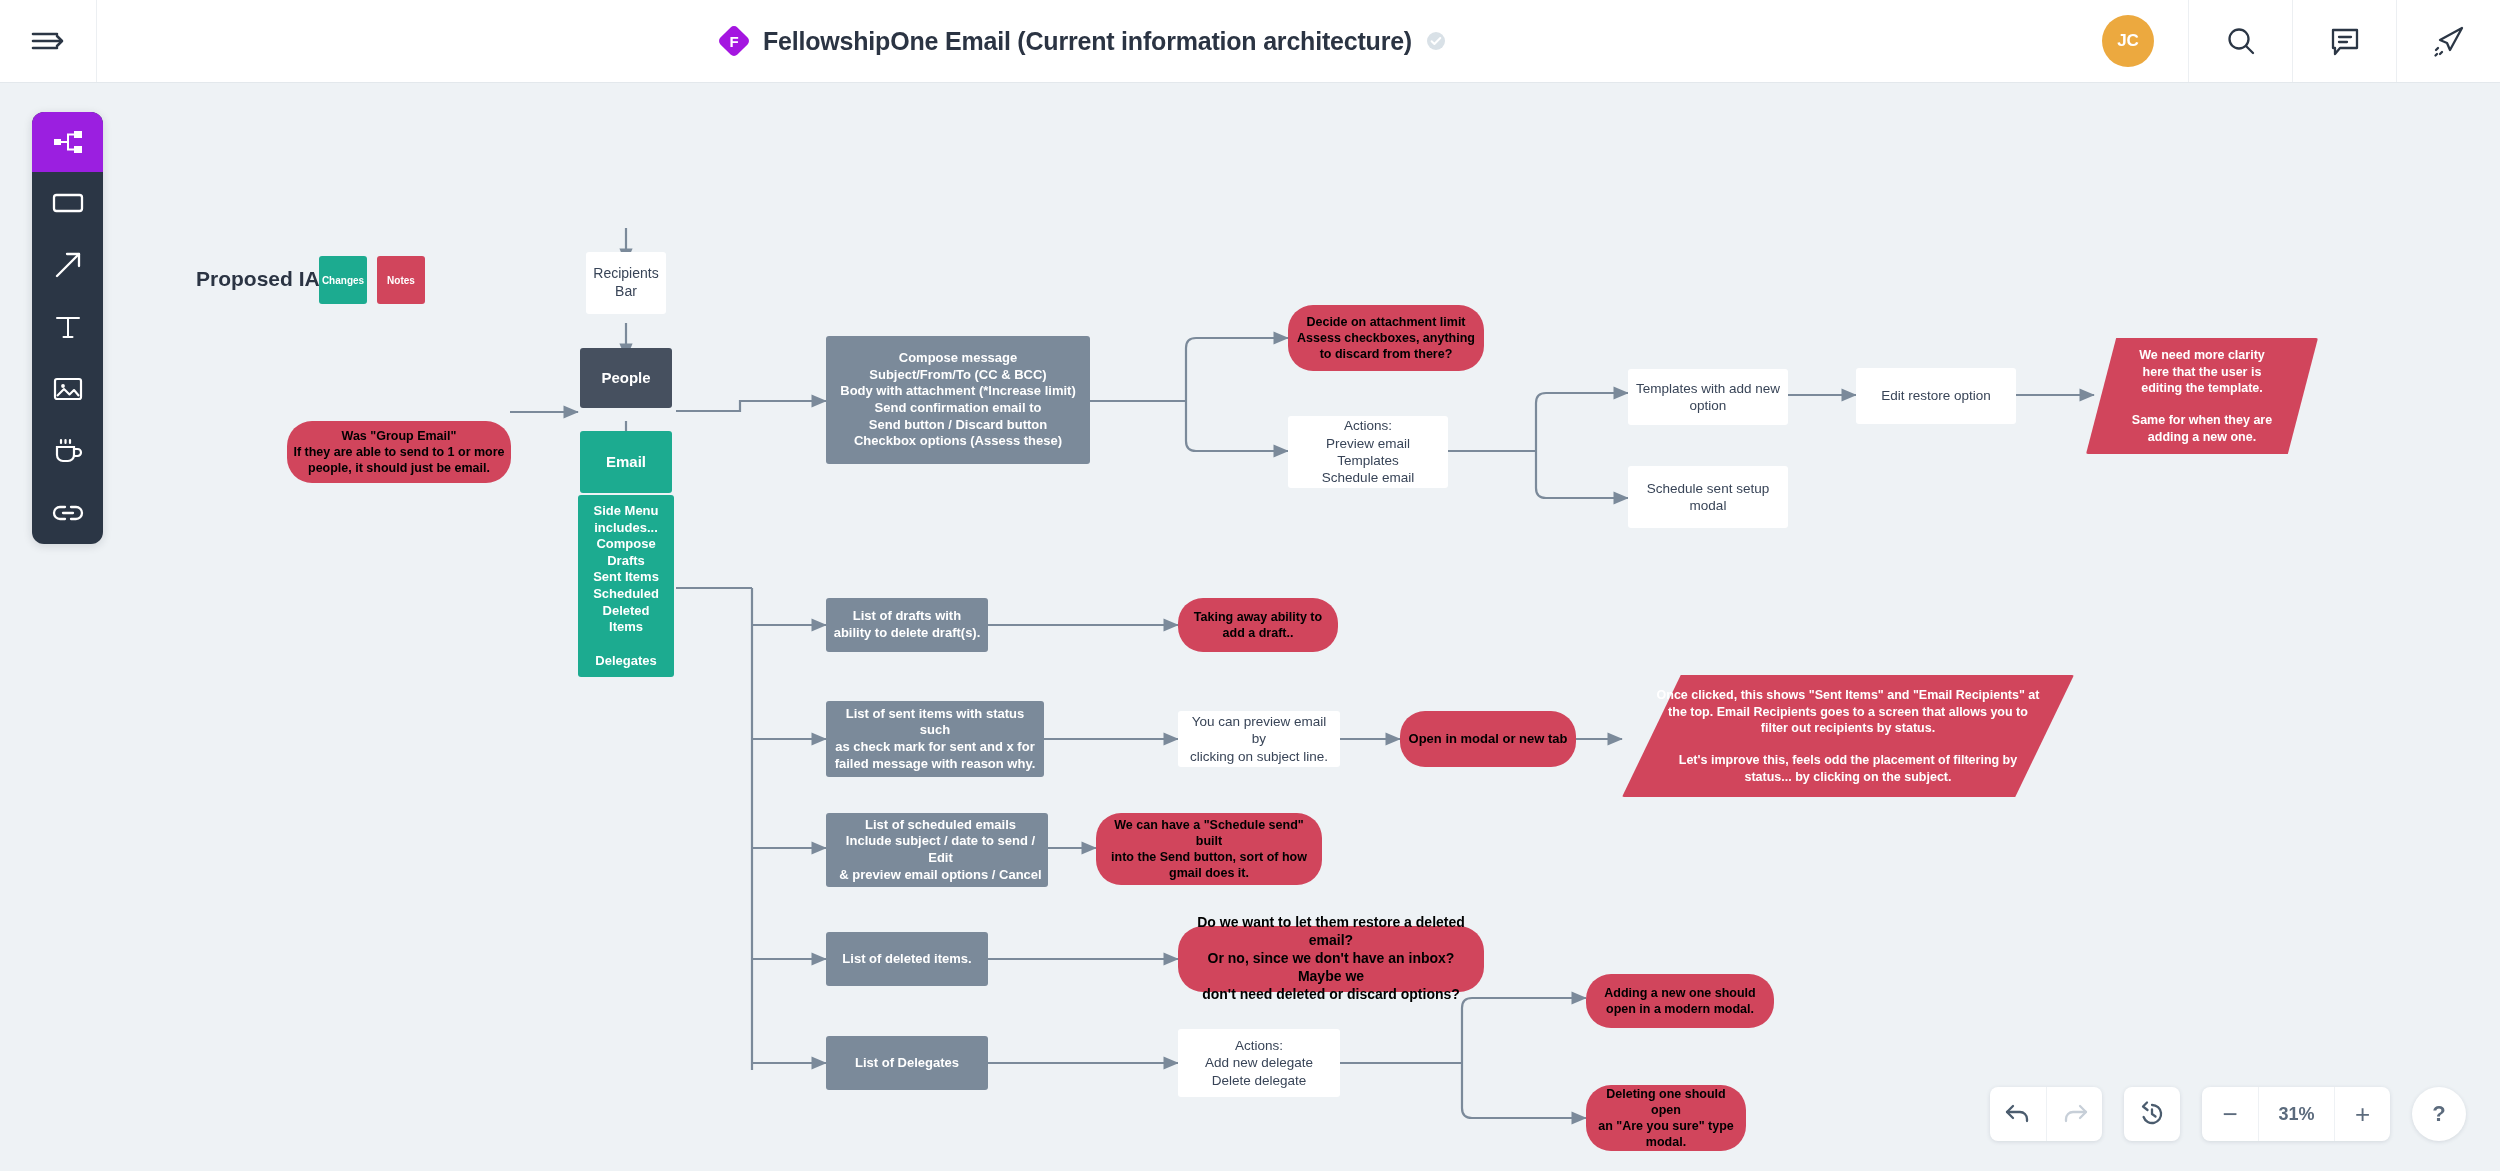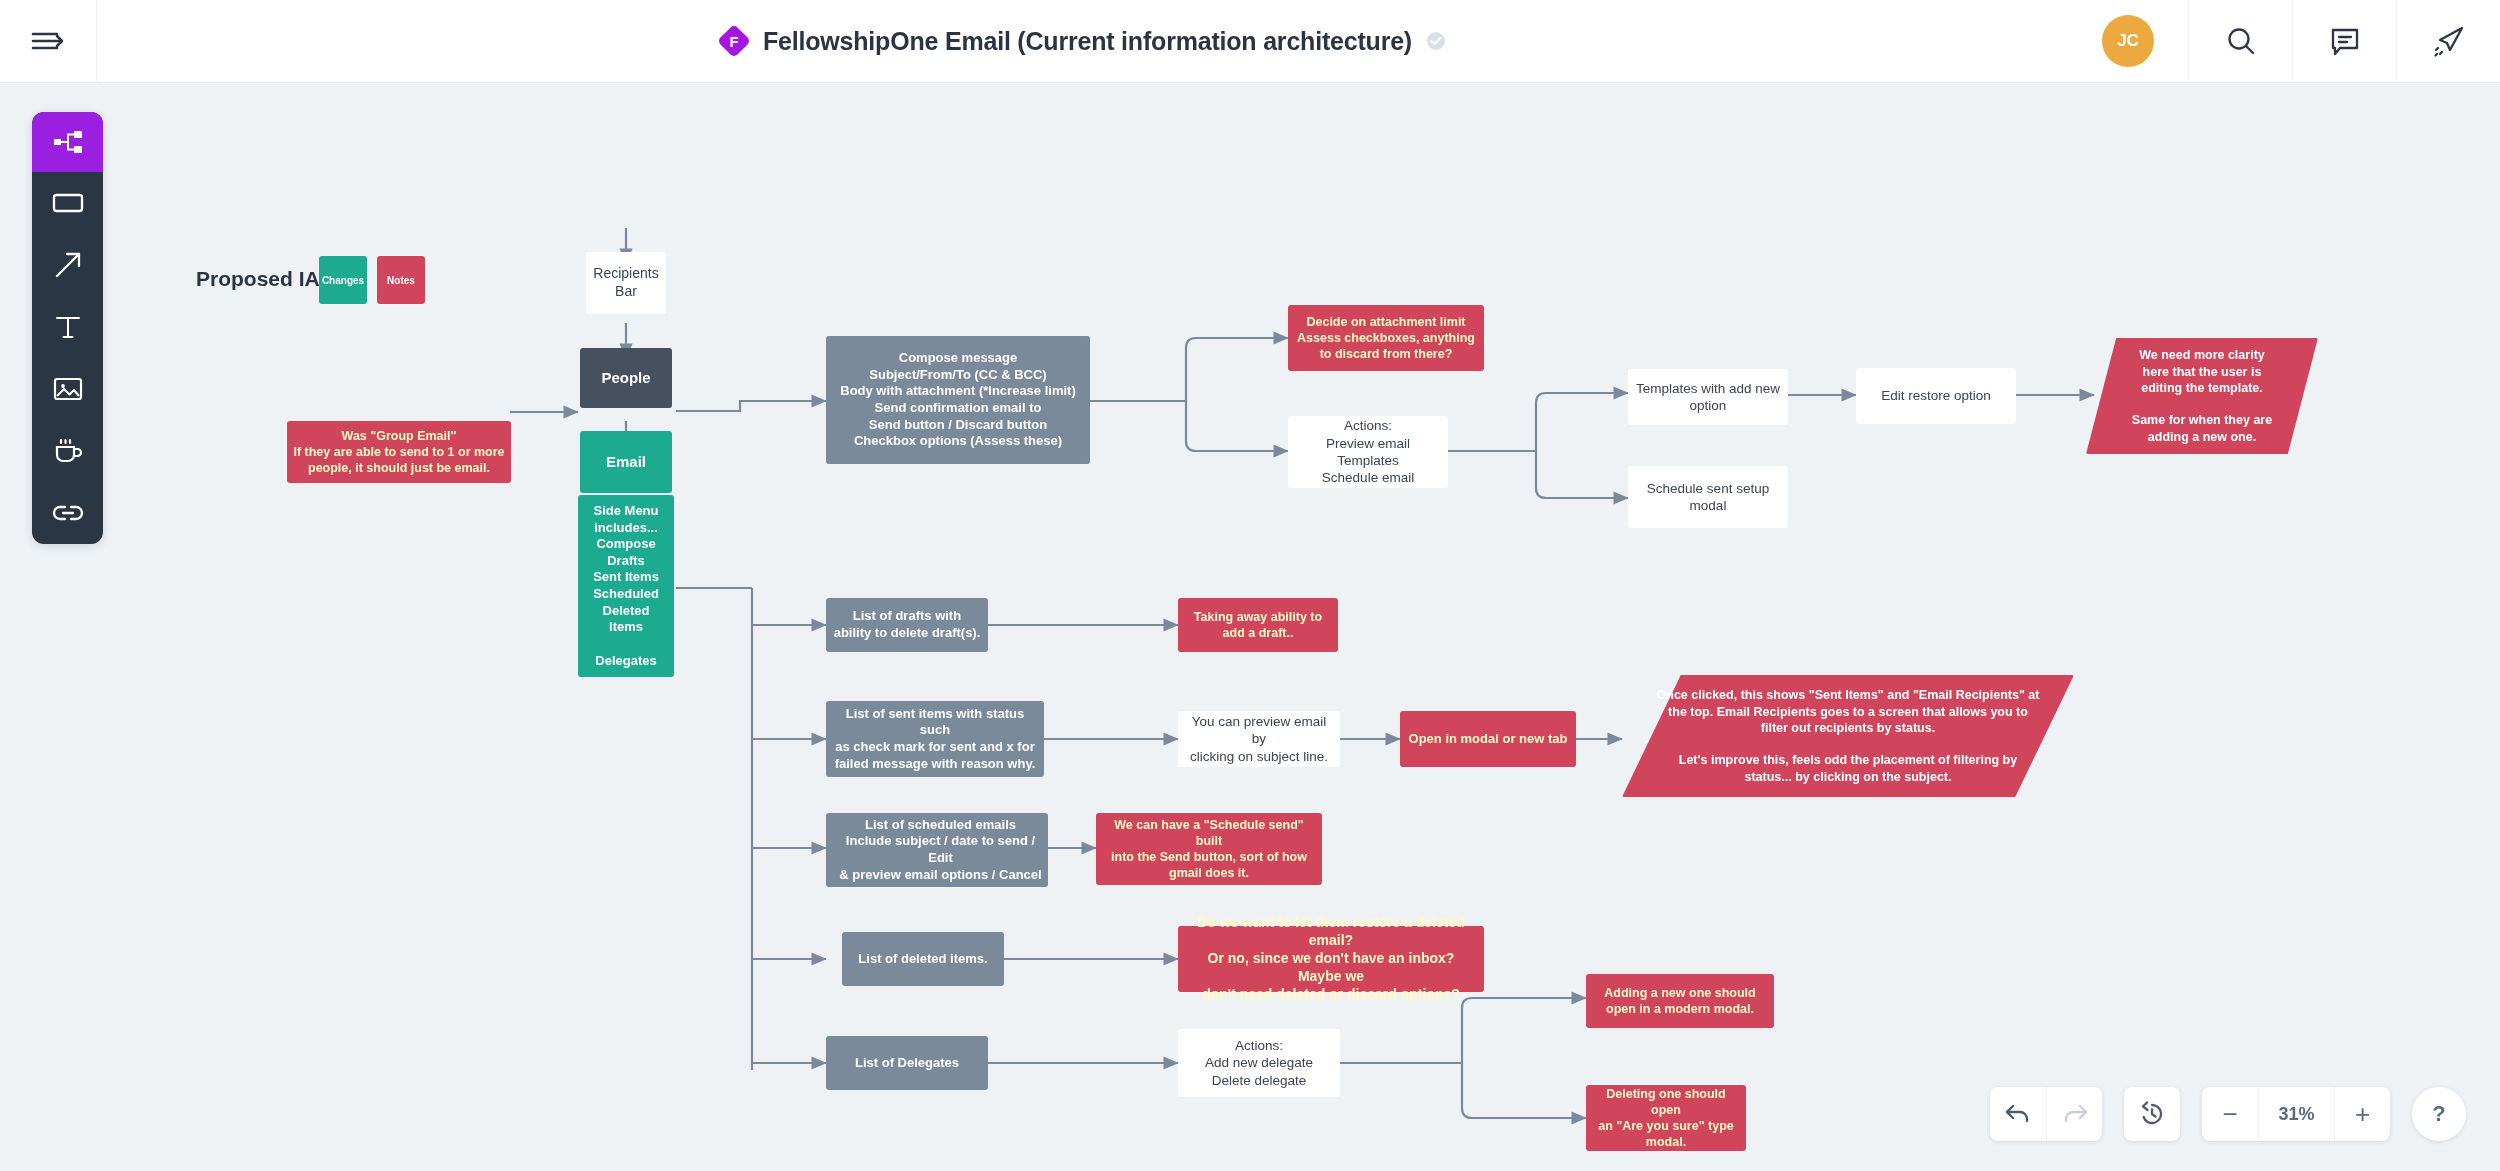--- a/index.html
+++ b/index.html
@@ -88,21 +88,21 @@
     text-align: center;
     border-radius: 3px;
     line-height: 1.28;
     white-space: pre-line;
     padding: 4px 6px;
   }
   .n-white  { background: #ffffff; color: #384457; }
   .n-dark   { background: #46505f; color: #ffffff; }
   .n-teal   { background: #1cab90; color: #ffffff; font-weight: 600; }
   .n-slate  { background: #7b8a9a; color: #ffffff; font-weight: 600; }
-  .n-red    { background: #d1455c; color: #fef9c3; font-weight: 600; }
+  .n-red    { background: #d1455c; color: #000000; font-weight: 600; border-radius: 25px; }
 
   .para {
     position: absolute;
     color: #ffffff; font-weight: 600;
     display: flex; align-items: center; justify-content: center;
     text-align: center; white-space: pre-line; line-height: 1.3;
   }
   .para .sk {
     position: absolute; inset: 0; background: #d1455c;
     clip-path: polygon(13% 0%, 100% 0%, 87% 100%, 0% 100%);
@@ -384,21 +384,21 @@
 status... by clicking on the subject.</div>
   </div>
 
   <div class="node n-slate" style="left:826px; top:730px; width:222px; height:74px; font-size:13px;padding-left:13px;">List of scheduled emails
 Include subject / date to send / Edit
 &amp; preview email options / Cancel</div>
   <div class="node n-red" style="left:1096px; top:730px; width:226px; height:72px; font-size:12.5px;">We can have a "Schedule send" built
 into the Send button, sort of how
 gmail does it.</div>
 
-  <div class="node n-slate" style="left:826px; top:849px; width:162px; height:54px; font-size:13px;margin-left:16px;">List of deleted items.</div>
+  <div class="node n-slate" style="left:826px; top:849px; width:162px; height:54px; font-size:13px;">List of deleted items.</div>
   <div class="node n-red" style="left:1178px; top:843px; width:306px; height:66px; font-size:14px;">Do we want to let them restore a deleted email?
 Or no, since we don't have an inbox? Maybe we
 don't need deleted or discard options?</div>
 
   <div class="node n-slate" style="left:826px; top:953px; width:162px; height:54px; font-size:13px;">List of Delegates</div>
   <div class="node n-white" style="left:1178px; top:946px; width:162px; height:68px; font-size:13.5px;">Actions:
 Add new delegate
 Delete delegate</div>
   <div class="node n-red" style="left:1586px; top:891px; width:188px; height:54px; font-size:12.5px;">Adding a new one should
 open in a modern modal.</div>

